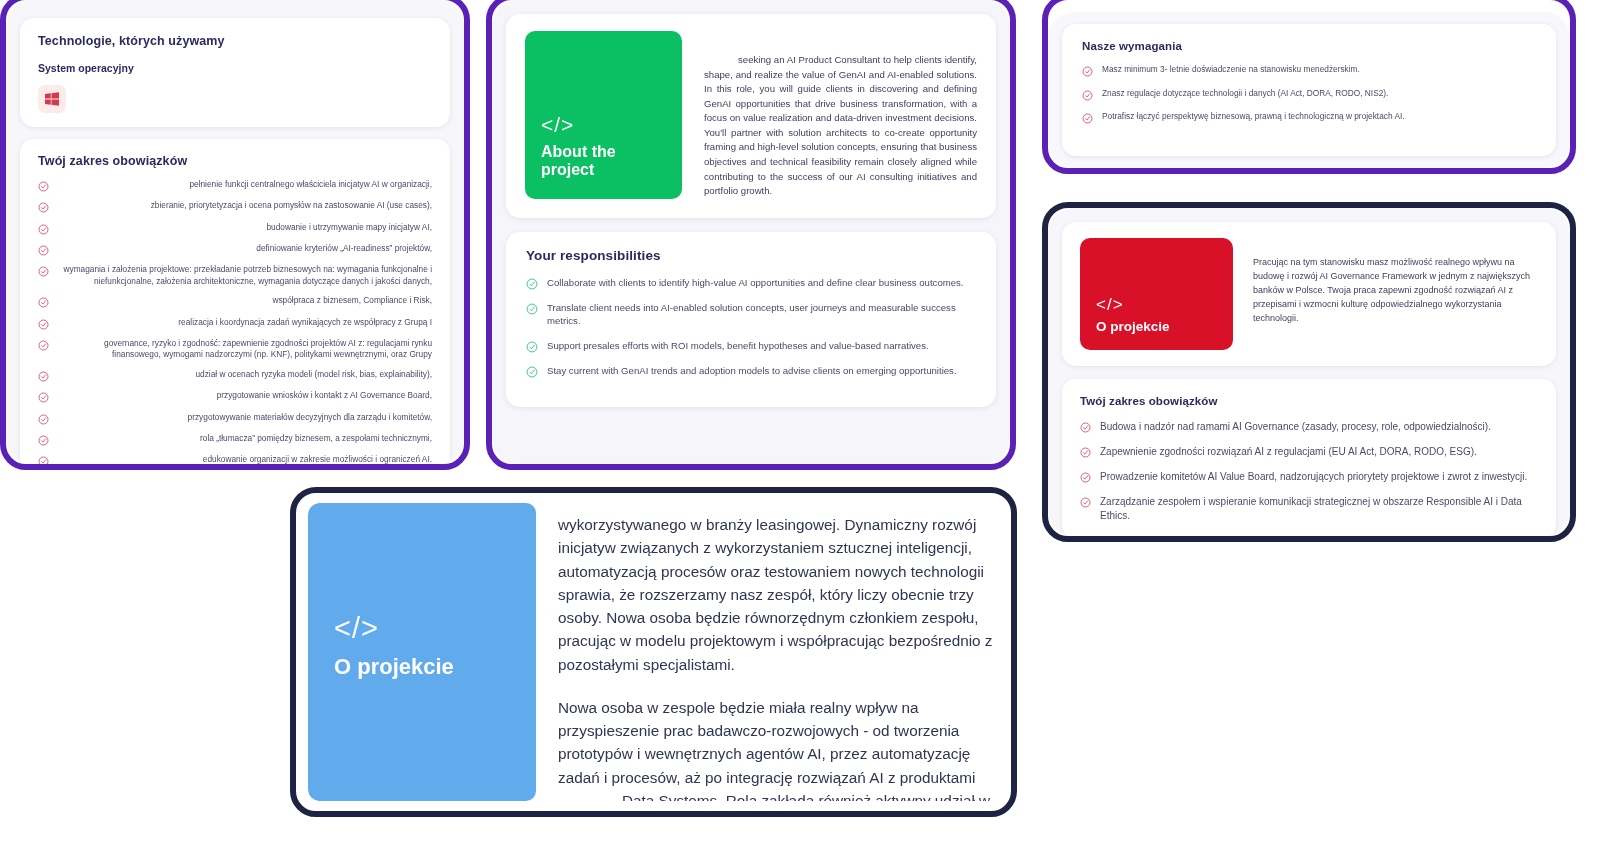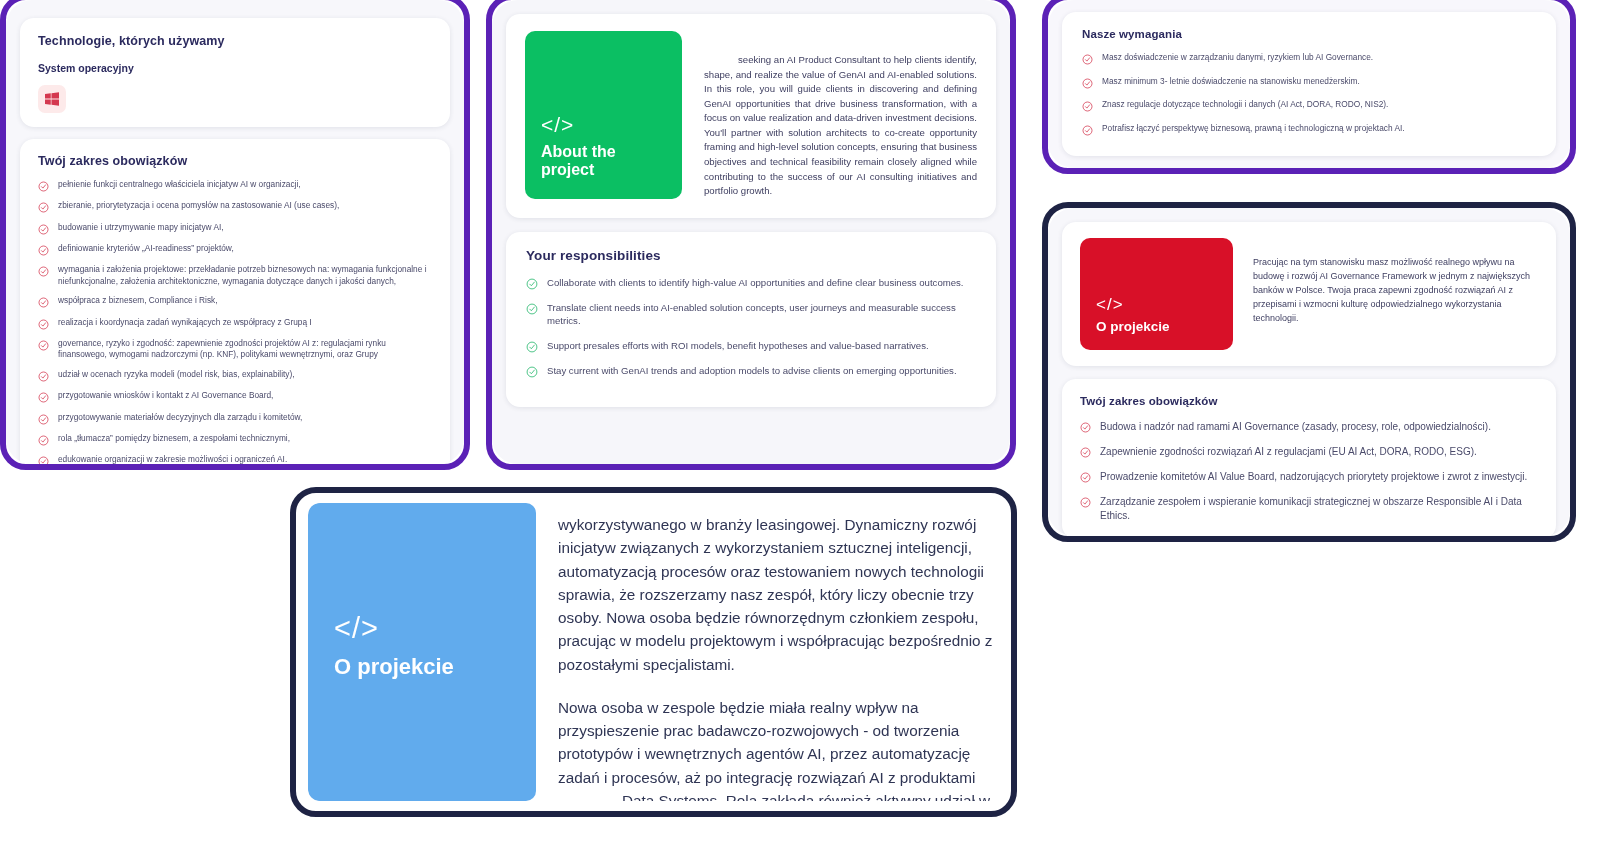--- a/index.html
+++ b/index.html
@@ -108,21 +108,21 @@
   
   
   
   #left-panel { left: 0px; top: -6px; width: 470px; height: 476px; }
   #left-panel .panel-inner { padding: 18px 14px 14px 14px; }
   #left-panel .card-title { font-size: 12.5px; }
   #left-panel .sub-title  { font-size: 10.5px; }
   #left-panel #card-tech { padding: 16px 18px 14px 18px; }
   #left-panel #card-duties { padding: 15px 18px 14px 18px; margin-top: 12px; }
   #left-panel #card-duties ul.checklist { margin-top: 11px; }
-  #left-panel ul.checklist li { font-size: 8.3px; line-height: 1.38; margin-bottom: 8.3px; }
+  #left-panel ul.checklist li { font-size: 8.3px; line-height: 1.38; margin-bottom: 8.3px; text-align: right; }
   #left-panel ul.checklist li:last-child { margin-bottom: 0; }
 
   
   
   
   #mid-panel { left: 486px; top: -6px; width: 530px; height: 476px; }
   #mid-panel .panel-inner { padding: 14px 14px 14px 14px; background: #f6f6fa; }
   #mid-panel #card-about { padding: 17px 19px 19px 19px; }
   #mid-panel .hero-green {
     background: #0bbf63;
@@ -142,21 +142,21 @@
   #mid-panel #card-resp { padding: 16px 20px 28px 20px; margin-top: 14px; }
   #mid-panel .card-title { font-size: 13.5px; }
   #mid-panel #card-resp ul.checklist { margin-top: 13px; }
   #mid-panel ul.checklist li { font-size: 9.6px; line-height: 1.42; margin-bottom: 11px; }
   #mid-panel ul.checklist li:last-child { margin-bottom: 1px; }
 
   
   
   
   #right-top-panel { left: 1042px; top: -6px; width: 534px; height: 180px; }
-  #right-top-panel .panel-inner { padding: 12px 14px; background: #f8f7fc; }
+  #right-top-panel .panel-inner { padding: 12px 14px; background: #f8f7fc; margin-top: 12px; }
   #right-top-panel .card { height: 100%; padding: 16px 20px; }
   #right-top-panel .card-title { font-size: 11.5px; }
   #right-top-panel ul.checklist { margin-top: 12px; }
   #right-top-panel ul.checklist li { font-size: 8.3px; line-height: 1.4; margin-bottom: 10.5px; }
 
   
   
   
   #right-bot-panel { left: 1042px; top: 202px; width: 534px; height: 340px; }
   #right-bot-panel .panel-inner { padding: 14px 14px; background: #f7f7fb; }
@@ -427,29 +427,20 @@
       <div class="card">
         <div class="card-title">Nasze wymagania</div>
         <ul class="checklist" id="req-list">
             <li>
               <span class="tick">
                 <svg class="tick" width="11" height="11" viewBox="0 0 20 20" aria-hidden="true">
                   <circle cx="10" cy="10" r="8.2" fill="none" stroke="#d4384f" stroke-width="1.4"></circle>
                   <path d="M6.3 10.3 L8.9 12.9 L13.9 6.9" fill="none" stroke="#d4384f" stroke-width="1.4" stroke-linecap="round" stroke-linejoin="round"></path>
                 </svg>
               </span>
-              <span class="txt">Masz doświadczenie w zarządzaniu danymi, ryzykiem lub AI Governance.</span>
-            </li>
-            <li>
-              <span class="tick">
-                <svg class="tick" width="11" height="11" viewBox="0 0 20 20" aria-hidden="true">
-                  <circle cx="10" cy="10" r="8.2" fill="none" stroke="#d4384f" stroke-width="1.4"></circle>
-                  <path d="M6.3 10.3 L8.9 12.9 L13.9 6.9" fill="none" stroke="#d4384f" stroke-width="1.4" stroke-linecap="round" stroke-linejoin="round"></path>
-                </svg>
-              </span>
               <span class="txt">Masz minimum 3- letnie doświadczenie na stanowisku menedżerskim.</span>
             </li>
             <li>
               <span class="tick">
                 <svg class="tick" width="11" height="11" viewBox="0 0 20 20" aria-hidden="true">
                   <circle cx="10" cy="10" r="8.2" fill="none" stroke="#d4384f" stroke-width="1.4"></circle>
                   <path d="M6.3 10.3 L8.9 12.9 L13.9 6.9" fill="none" stroke="#d4384f" stroke-width="1.4" stroke-linecap="round" stroke-linejoin="round"></path>
                 </svg>
               </span>
               <span class="txt">Znasz regulacje dotyczące technologii i danych (AI Act, DORA, RODO, NIS2).</span>

